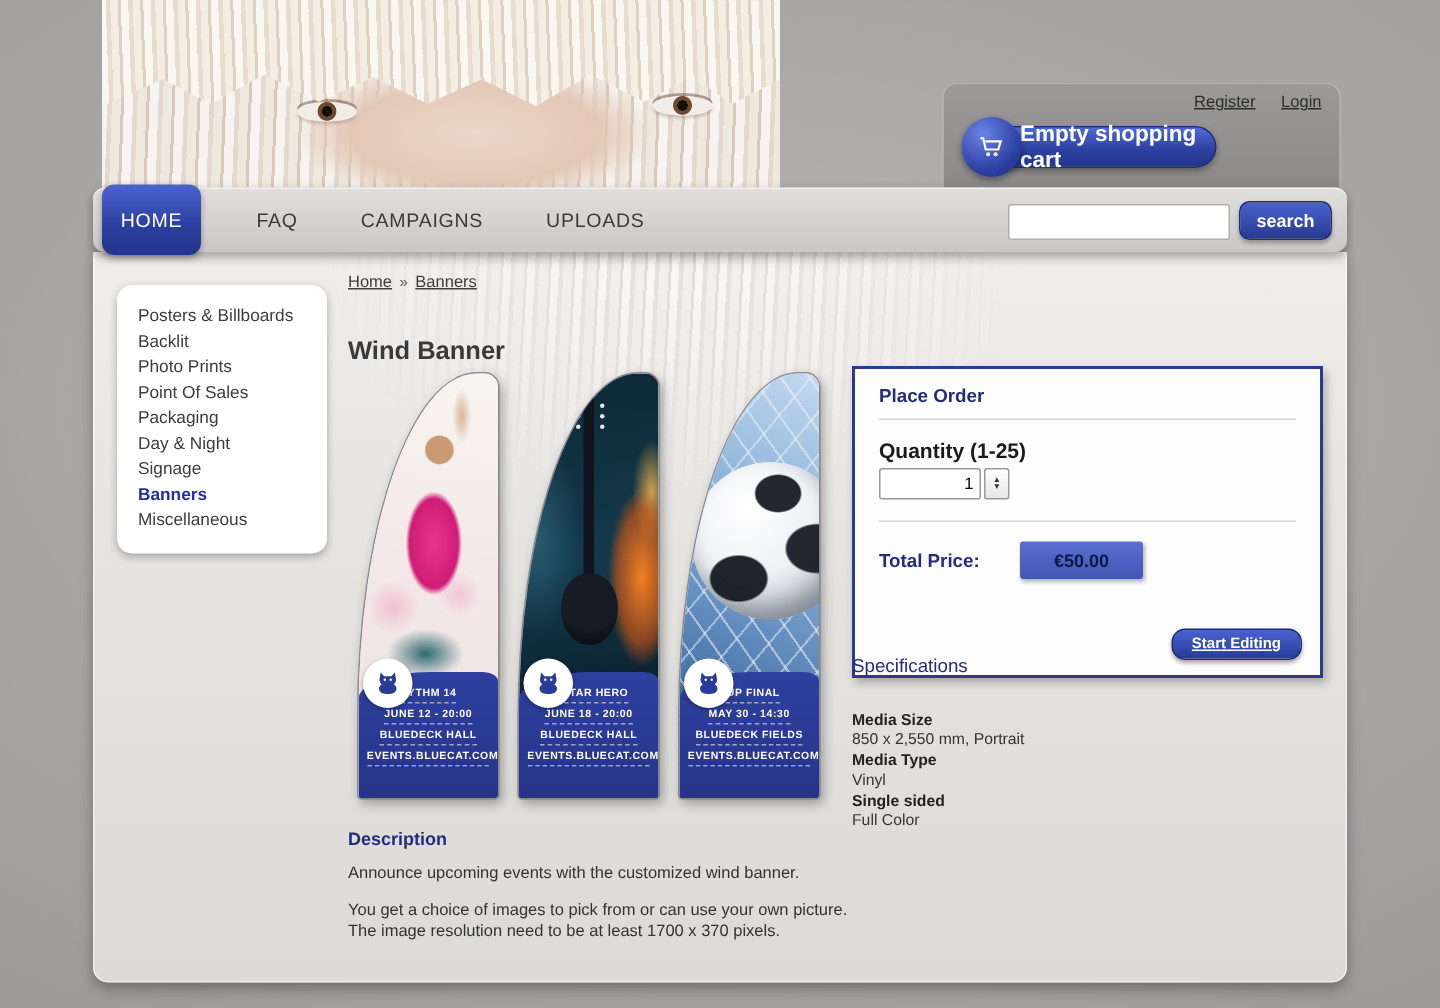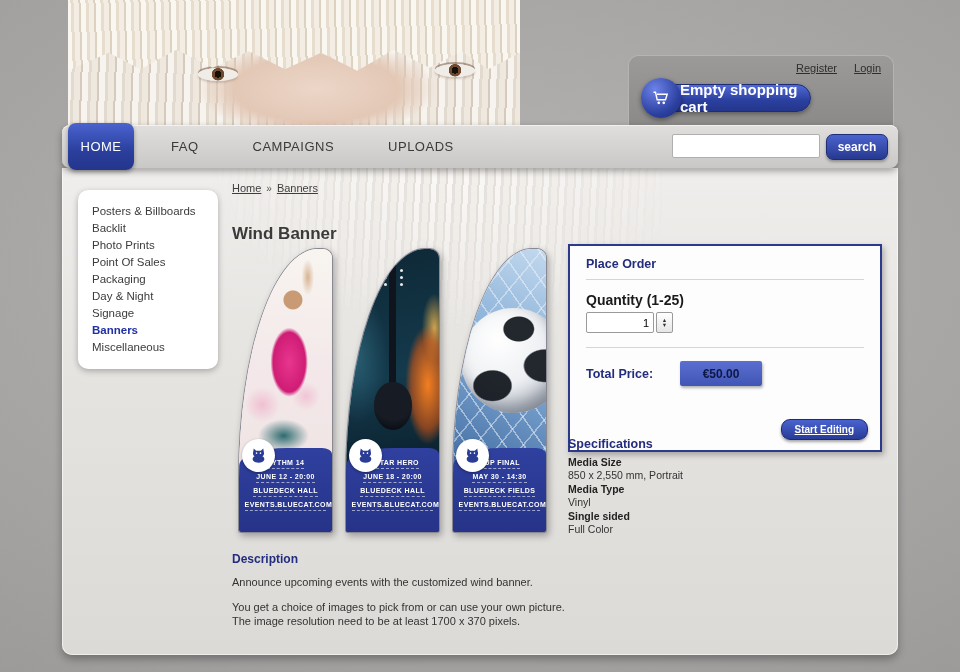--- a/index.html
+++ b/index.html
@@ -40,23 +40,23 @@
     box-shadow:0 2px 5px rgba(0,0,0,.4); display:flex; align-items:center; justify-content:center; z-index:2; }
 
   
   .navbar { position:absolute; left:0; top:125px; width:836px; height:43px;
     background: linear-gradient(#e0dfdd,#c9c8c6); border-radius:8px;
     box-shadow:0 3px 7px rgba(0,0,0,.35), inset 0 1px 0 #f2f1ef; z-index:5; }
   .tab-home { position:absolute; left:6px; top:-2px; width:66px; height:47px;
     background: linear-gradient(#4a63cf,#2a3f9d 60%,#24358b); border-radius:8px;
     color:#fff; font-size:13px; display:flex; align-items:center; justify-content:center;
     letter-spacing:.5px; box-shadow:0 2px 4px rgba(0,0,0,.35); cursor:pointer; }
-  .tabs { position:absolute; left:88px; top:0; height:43px; display:flex; align-items:center;gap:12px; }
+  .tabs { position:absolute; left:88px; top:0; height:43px; display:flex; align-items:center; }
   .tab { font-size:13px; color:#3a3a3a; padding:0 21px; letter-spacing:.5px; cursor:pointer; }
-  .search-wrap { position:absolute; right:10px; top:9px; display:flex; gap:6px; align-items:flex-start; }
+  .search-wrap { position:absolute; right:10px; top:9px; display:flex; gap:6px; align-items:flex-end; }
   .search-input { width:148px; height:24px; border:1px solid #b0afad; background:#fff; border-radius:2px;
     font-size:12px; padding:0 5px; }
   .search-btn { width:62px; height:26px; background: linear-gradient(#4a63cf,#27398f);
     border:1px solid #1e2d74; border-radius:7px; color:#fff; font-size:12px; font-weight:bold;
     box-shadow:0 2px 3px rgba(0,0,0,.3); cursor:pointer; }
 
   
   .content { position:absolute; left:0; top:168px; width:836px; height:487px;
     background: linear-gradient(180deg,#f0eeec 0%,#e7e5e2 35%,#dcdad7 100%);
     border-radius:0 0 10px 10px; box-shadow:0 4px 9px rgba(0,0,0,.3), inset 0 0 0 1px rgba(255,255,255,.55); }
@@ -141,21 +141,21 @@
   .price-box { width:82px; height:25px; background: linear-gradient(#5a6fd0,#4055b4); border-radius:2px;
     display:flex; align-items:center; justify-content:center; color:#0d1847; font-weight:bold; font-size:12px;
     box-shadow:1px 2px 3px rgba(0,0,0,.3); margin-left:2px; }
   .start-btn { position:absolute; right:12px; bottom:10px; padding:4px 13px;
     background: linear-gradient(#4a63cf,#273b97); color:#fff; font-weight:bold; font-size:10px;
     border:1px solid #1c2c74; border-radius:9px; box-shadow:0 2px 3px rgba(0,0,0,.35); cursor:pointer;
     font-family:"Liberation Sans", sans-serif;text-decoration:underline; }
 
   
   .specs { position:absolute; left:506px; top:269px; width:320px; z-index:3; }
-  .specs-heading { color:#232d7d; font-weight:bold; font-size:12.5px; margin-bottom:5px; }
+  .specs-heading { color:#232d7d; font-weight:normal; font-size:12.5px; margin-bottom:23px; }
   .spec-label { font-weight:bold; font-size:10.5px; color:#222; line-height:13px; }
   .spec-value { font-size:10.5px; color:#333; line-height:13px; margin-bottom:1px; }
 
   
   .description { position:absolute; left:170px; top:384px; width:338px; z-index:3; }
   .desc-heading { color:#232d7d; font-weight:bold; font-size:12px; margin-bottom:9px; }
   .description p { font-size:11px; color:#333; line-height:14.5px; margin-bottom:10px; }
 </style>
 </head>
 <body>

